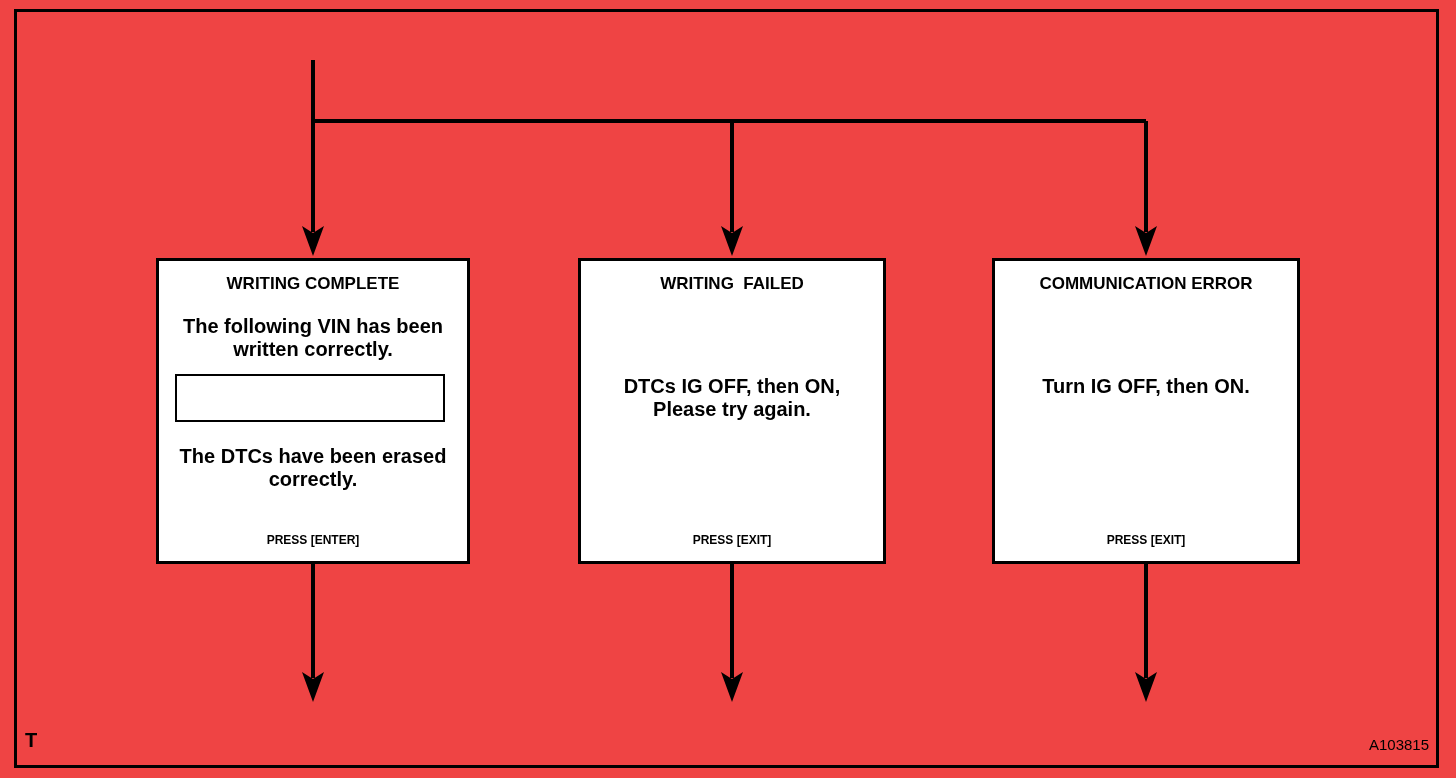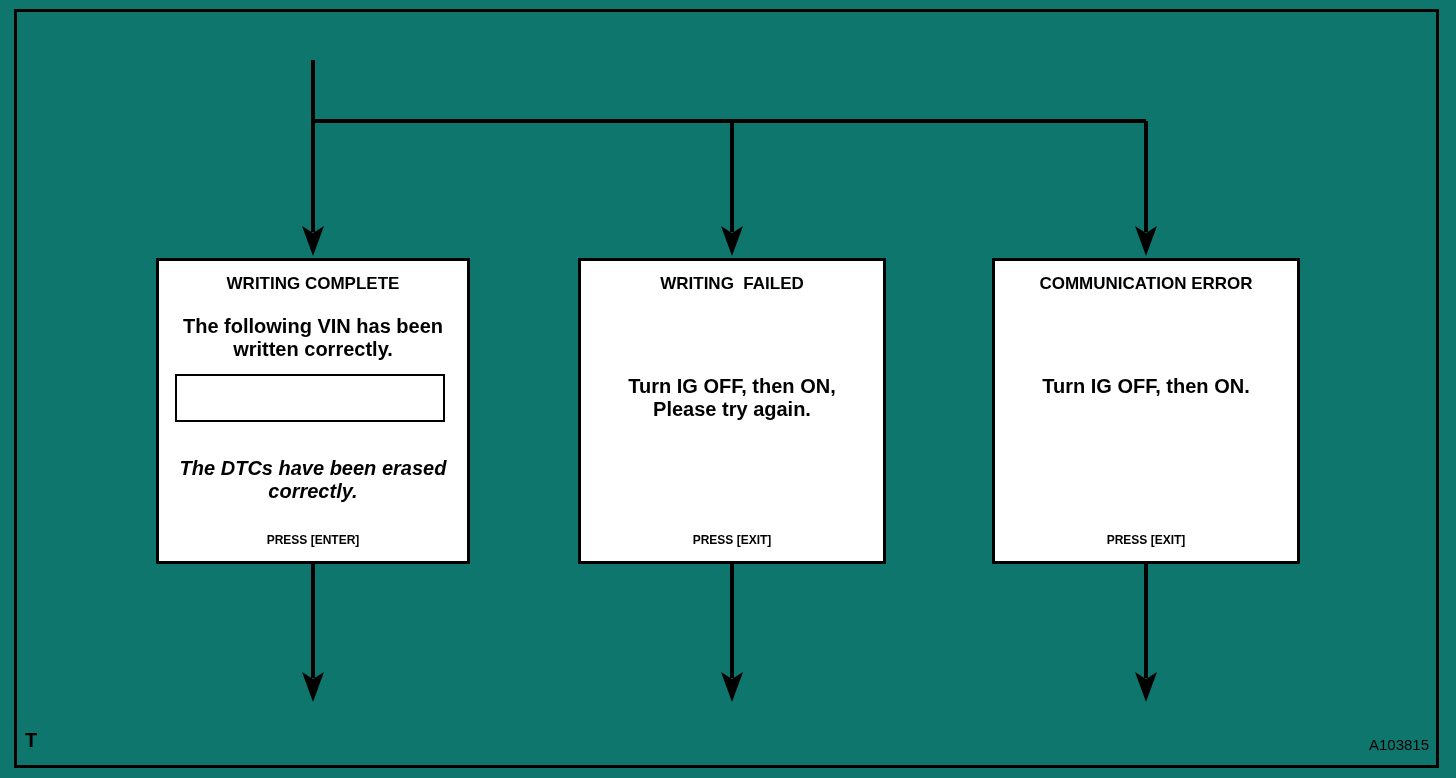--- a/index.html
+++ b/index.html
@@ -1,17 +1,17 @@
 <!DOCTYPE html>
 <html><head>
 <meta charset="utf-8">
 <style>
   html, body { margin:0; padding:0; background:#ffffff; }
   .page {
-    position:relative; width:1456px; height:778px; background:#0f766e;
+    position:relative; width:1456px; height:778px; background:#ef4444;
     font-family:"Liberation Sans", sans-serif; color:#000; overflow:hidden;
   }
   .outer-border {
     position:absolute; left:14px; top:9px; width:1419px; height:753px;
     border:3px solid #000;
   }
   .connectors { position:absolute; left:0; top:0; }
   .screen-box {
     position:absolute; border:3px solid #000; background:#ffffff;
   }
@@ -20,21 +20,21 @@
   .box-communication-error{ left:992px; top:258px; width:302px; height:300px; }
   .box-title {
     position:absolute; top:13px; left:0; right:0; text-align:center;
     font-weight:bold; font-size:17px; white-space:pre; letter-spacing:0px;
   }
   .para {
     position:absolute; left:0; right:0; text-align:center;
     font-weight:bold; font-size:20px; line-height:23px;
   }
   .para-top1 { top:54px; }
-  .para-top2 { top:196px;font-style:italic; }
+  .para-top2 { top:184px; }
   .para-mid  { top:114px; }
   .vin-field {
     position:absolute; left:16px; top:113px; width:266px; height:44px;
     border:2px solid #000; background:#ffffff;
   }
   .action-label {
     position:absolute; bottom:14px; left:0; right:0; text-align:center;
     font-weight:bold; font-size:12px;
   }
   .corner-label {
@@ -83,21 +83,21 @@
     <div class="para para-top2">
       <div>The DTCs have been erased</div>
       <div>correctly.</div>
     </div>
     <div class="action-label">PRESS [ENTER]</div>
   </div>
 
   <div class="screen-box box-writing-failed">
     <div class="box-title">WRITING  FAILED</div>
     <div class="para para-mid">
-      <div>Turn IG OFF, then ON,</div>
+      <div>DTCs IG OFF, then ON,</div>
       <div>Please try again.</div>
     </div>
     <div class="action-label">PRESS [EXIT]</div>
   </div>
 
   <div class="screen-box box-communication-error">
     <div class="box-title">COMMUNICATION ERROR</div>
     <div class="para para-mid">
       <div>Turn IG OFF, then ON.</div>
     </div>

